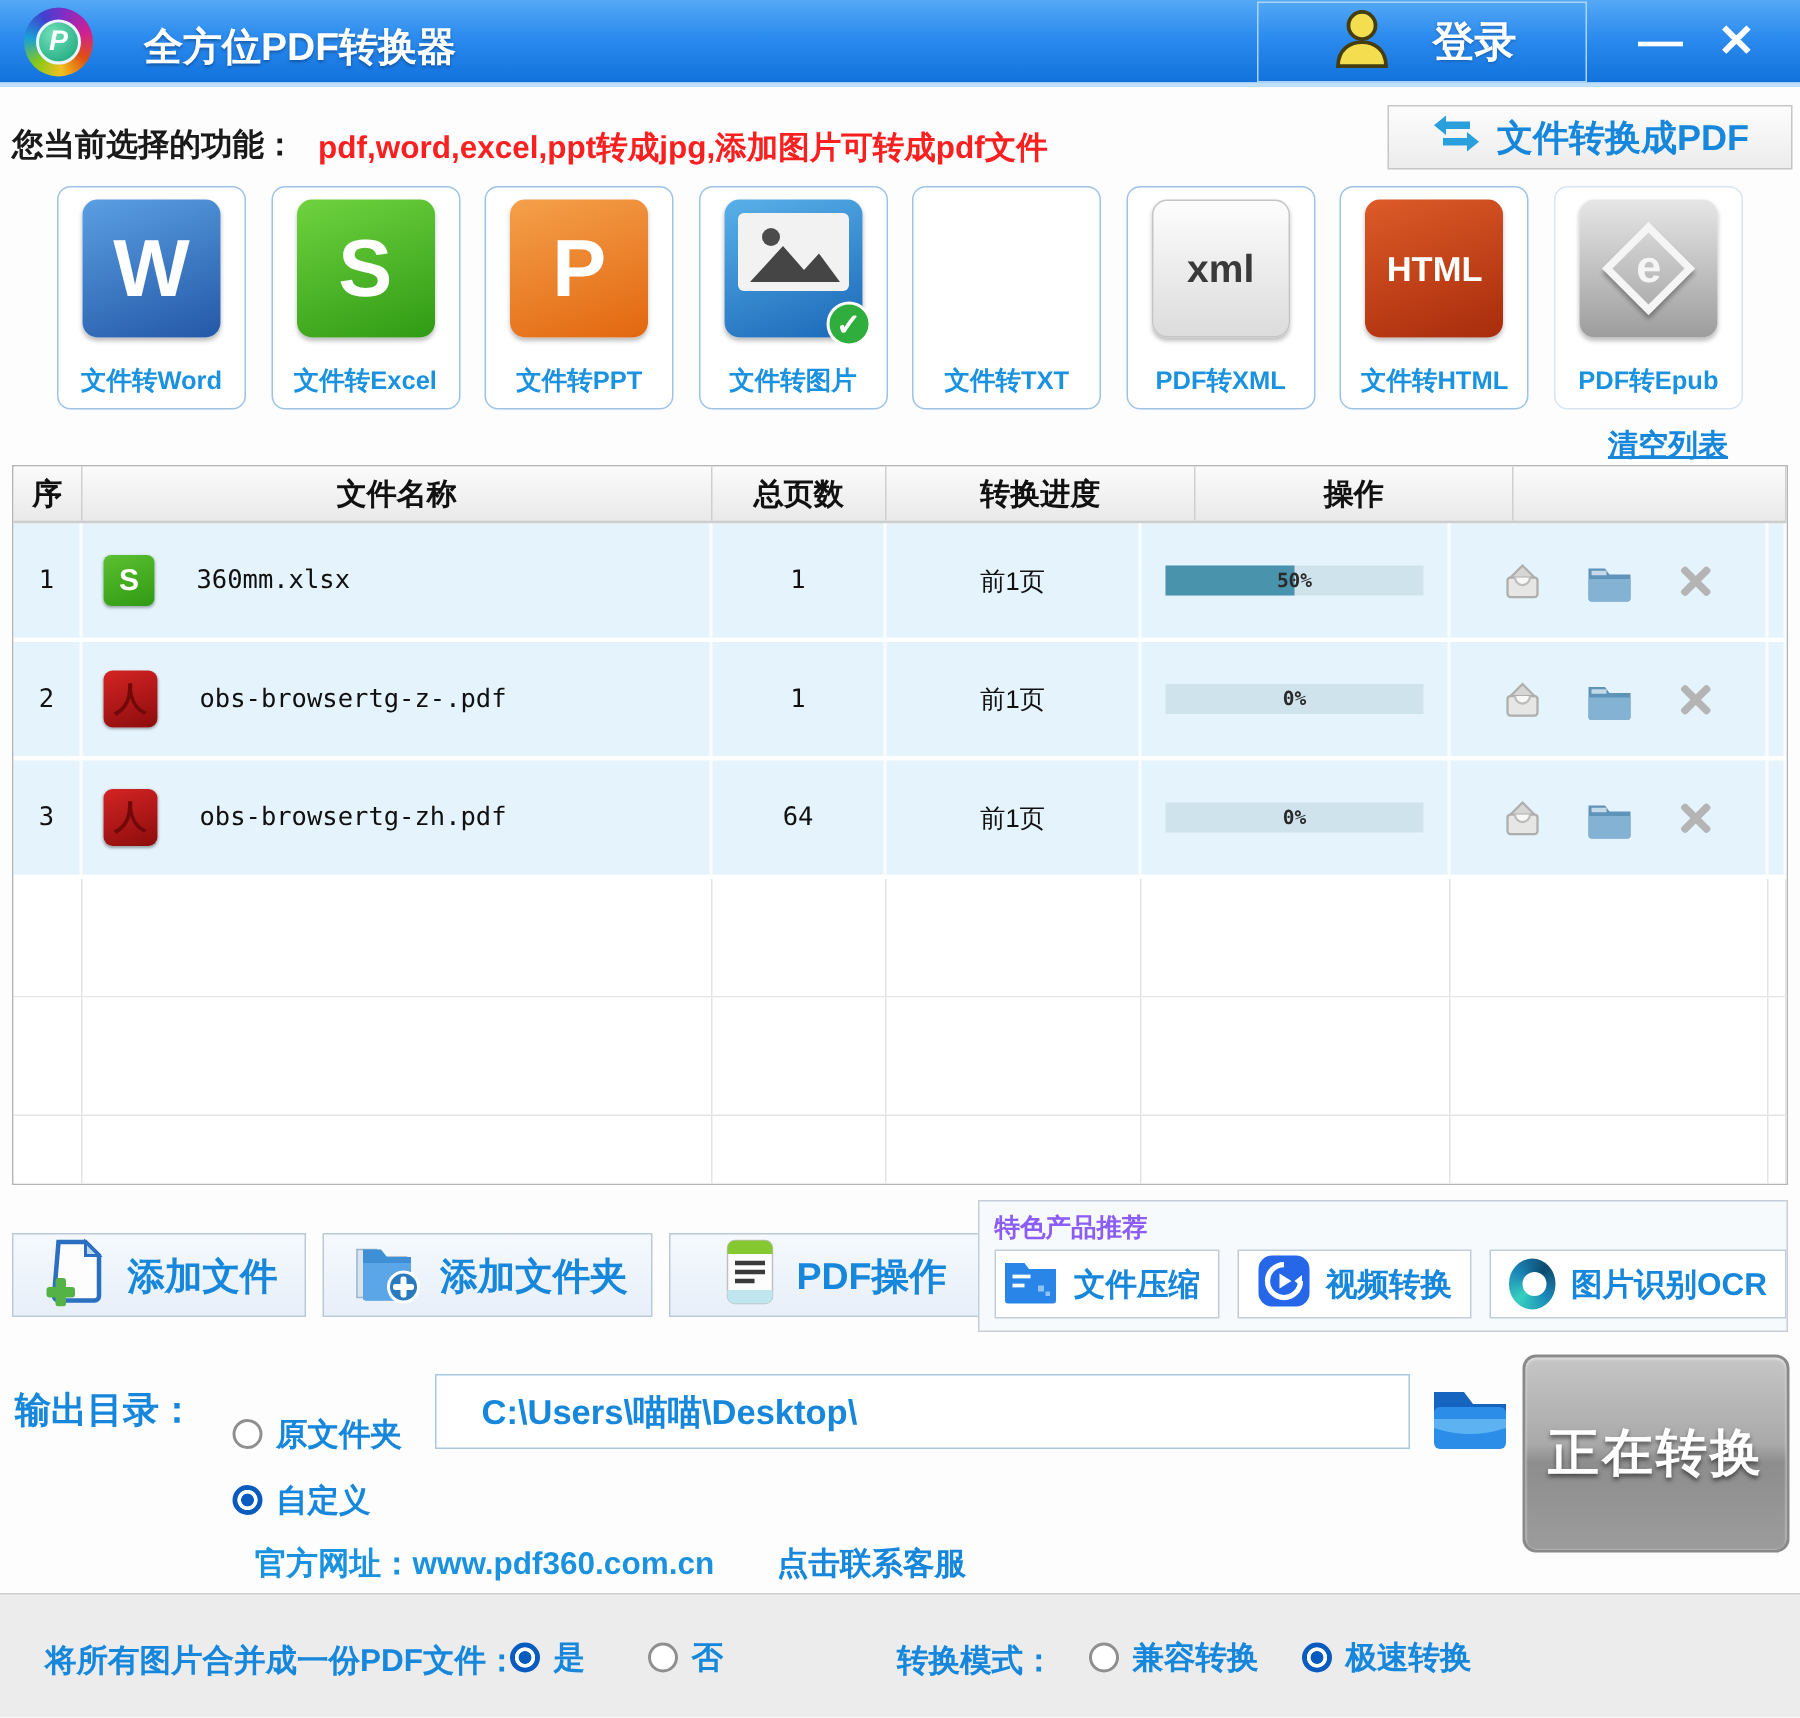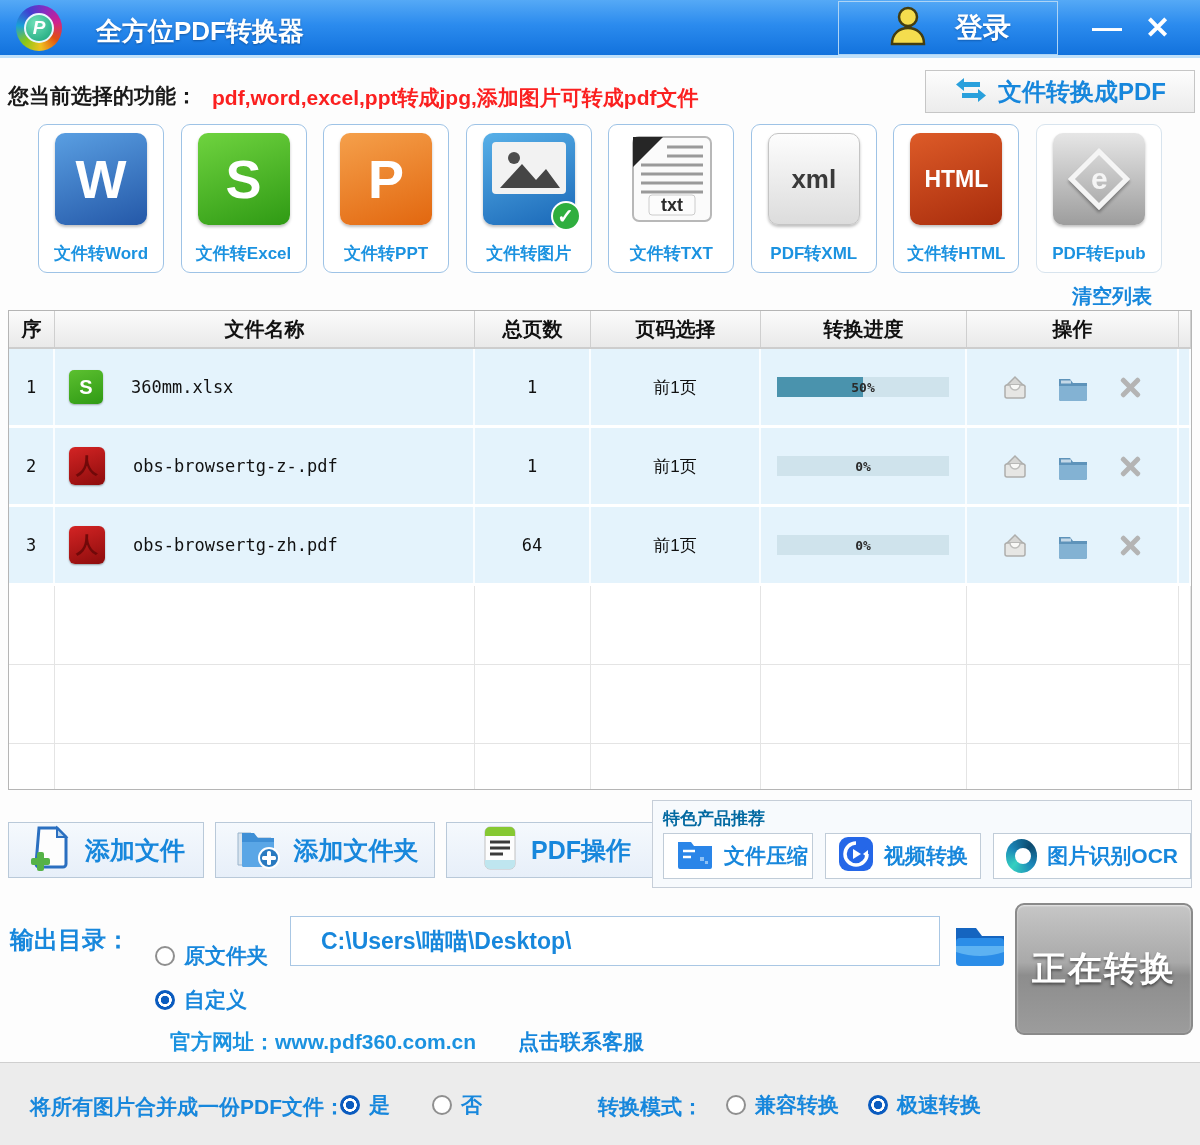--- a/index.html
+++ b/index.html
@@ -54,21 +54,21 @@
     display:flex; align-items:center; justify-content:center; box-shadow:2px 2px 3px rgba(0,0,0,.3); }
   .epub-e { transform:rotate(-45deg); color:#f5f5f5; font-size:30px; font-weight:bold; }
   .icon-img { background:linear-gradient(160deg,#58b0e8,#1a68b8); position:relative; }
   .img-frame { position:absolute; left:9px; top:9px; width:74px; height:52px; background:#f2f2f2; border-radius:4px; }
   .check-badge { position:absolute; right:-6px; bottom:-6px; width:30px; height:30px; border-radius:50%;
     background:#2fae3e; border:2px solid #fff; color:#fff; font-size:20px; font-weight:bold;
     display:flex; align-items:center; justify-content:center; }
   .icon-txt { width:92px; height:92px; position:relative; }
 
   .clear-link { position:absolute; left:1072px; top:283px; color:#1787dc; font-size:20px; font-weight:bold;
-    cursor:pointer; }
+    text-decoration:underline; cursor:pointer; }
 
   
   .grid { position:absolute; left:8px; top:310px; width:1184px; height:480px;
     border:1px solid #b5b5b5; overflow:hidden; background:#fff; }
   .g-row { display:flex; width:100%; }
   .g-head { height:38px; background:linear-gradient(180deg,#fbfbfb,#e9e9e9); border-bottom:2px solid #cdcdcd; }
   .g-head .cell { font-size:20px; font-weight:bold; color:#111; border-right:1px solid #cfcfcf; }
   .cell { display:flex; align-items:center; justify-content:center; }
   .c0{width:46px;} .c1{width:420px;} .c2{width:116px;} .c3{width:170px;} .c4{width:206px;} .c5{width:212px;} .c6{flex:1;}
   .g-data { height:79px; background:#e4f3fc; border-bottom:3px solid #fff; }
@@ -98,24 +98,24 @@
   
   .act-btn { position:absolute; top:822px; height:56px; background:linear-gradient(180deg,#f5f9fd,#e7eff9);
     border:1px solid #b9c9d9; display:flex; align-items:center; justify-content:center; gap:12px; cursor:pointer; }
   .act-label { color:#1787dc; font-size:25px; font-weight:bold; }
   .b-addfile { left:8px; width:196px; }
   .b-addfolder { left:215px; width:220px; }
   .b-pdfops { left:446px; width:220px; }
 
   .featured { position:absolute; left:652px; top:800px; width:540px; height:88px;
     border:1px solid #c6ced8; background:#f7fafd; }
-  .feat-title { position:absolute; left:10px; top:6px; color:#0369a1; font-size:17px; font-weight:bold; }
+  .feat-title { position:absolute; left:10px; top:6px; color:#8b5cf6; font-size:17px; font-weight:bold; }
   .feat-items { position:absolute; left:10px; top:32px; width:520px; display:flex; gap:12px; }
   .feat-btn { height:46px; background:#fff; border:1px solid #c0ccd8; display:flex; align-items:center;
-    justify-content:space-between; gap:10px; cursor:pointer; padding:0 12px; }
+    justify-content:flex-end; gap:10px; cursor:pointer; padding:0 12px; }
   .feat-label { color:#1787dc; font-size:21px; font-weight:bold; white-space:nowrap; }
   .f1{width:150px;} .f2{width:158px;} .f3{width:198px;}
   .ocr-ring { width:34px; height:34px; border-radius:50%;
     background:conic-gradient(from 40deg,#0d4a6e,#1b86b8,#35d0c0,#1b86b8,#0d4a6e); position:relative; }
   .ocr-hole { position:absolute; left:9px; top:9px; width:16px; height:16px; border-radius:50%; background:#fff; }
 
   
   .out-label { position:absolute; left:10px; top:924px; color:#1787dc; font-size:24px; font-weight:bold; }
   .radio-row { position:absolute; display:flex; align-items:center; gap:9px; cursor:pointer;margin-top:28px; }
   .r-orig { left:155px; top:914px; } .r-cust { left:155px; top:958px; }
@@ -198,36 +198,20 @@
           <svg width="74" height="52" viewBox="0 0 74 52">
             <circle cx="22" cy="16" r="6" fill="#4c4c4c"></circle>
             <path d="M8 46 L30 22 L44 38 L54 27 L68 46 Z" fill="#454545"></path>
           </svg>
         </div>
         <div class="check-badge">✓</div>
       </div>
       <div class="fmt-label">文件转图片</div>
     </div>
     <div class="fmt-btn">
-      <div class="icon-txt">
-        <svg width="92" height="92" viewBox="0 0 92 92">
-          <rect x="8" y="4" width="78" height="84" rx="6" fill="#fbfbfb" stroke="#b8b8b8" stroke-width="2"></rect>
-          <path d="M8 4 L38 4 L8 34 Z" fill="#262626"></path>
-          <g stroke="#9a9a9a" stroke-width="3">
-            <line x1="42" y1="14" x2="78" y2="14"></line>
-              <line x1="42" y1="23" x2="78" y2="23"></line>
-            <line x1="16" y1="32" x2="78" y2="32"></line>
-              <line x1="16" y1="41" x2="78" y2="41"></line>
-            <line x1="16" y1="50" x2="78" y2="50"></line>
-              <line x1="16" y1="59" x2="78" y2="59"></line>
-          </g>
-          <rect x="24" y="62" width="46" height="20" rx="3" fill="#fcfcfc" stroke="#cccccc"></rect>
-          <text x="47" y="78" text-anchor="middle" font-size="18" font-weight="bold" fill="#2c2c2c" font-family="Liberation Sans, sans-serif">txt</text>
-        </svg>
-      </div>
       <div class="fmt-label">文件转TXT</div>
     </div>
     <div class="fmt-btn">
       <div class="sq-icon icon-xml">xml</div>
       <div class="fmt-label">PDF转XML</div>
     </div>
     <div class="fmt-btn">
       <div class="sq-icon icon-html">HTML</div>
       <div class="fmt-label">文件转HTML</div>
     </div>
@@ -241,21 +225,20 @@
     </div>
   </div>
 
   <div class="clear-link">清空列表</div>
 
   <div class="grid">
     <div class="g-row g-head">
       <div class="cell c0">序</div>
       <div class="cell c1">文件名称</div>
       <div class="cell c2">总页数</div>
-      <div class="cell c3">页码选择</div>
       <div class="cell c4">转换进度</div>
       <div class="cell c5">操作</div>
       <div class="cell c6"></div>
     </div>
 
     <div class="g-row g-data">
       <div class="cell c0 mono">1</div>
       <div class="cell c1">
         <span class="file-ico-xlsx">S</span>
         <span class="mono">360mm.xlsx</span>

